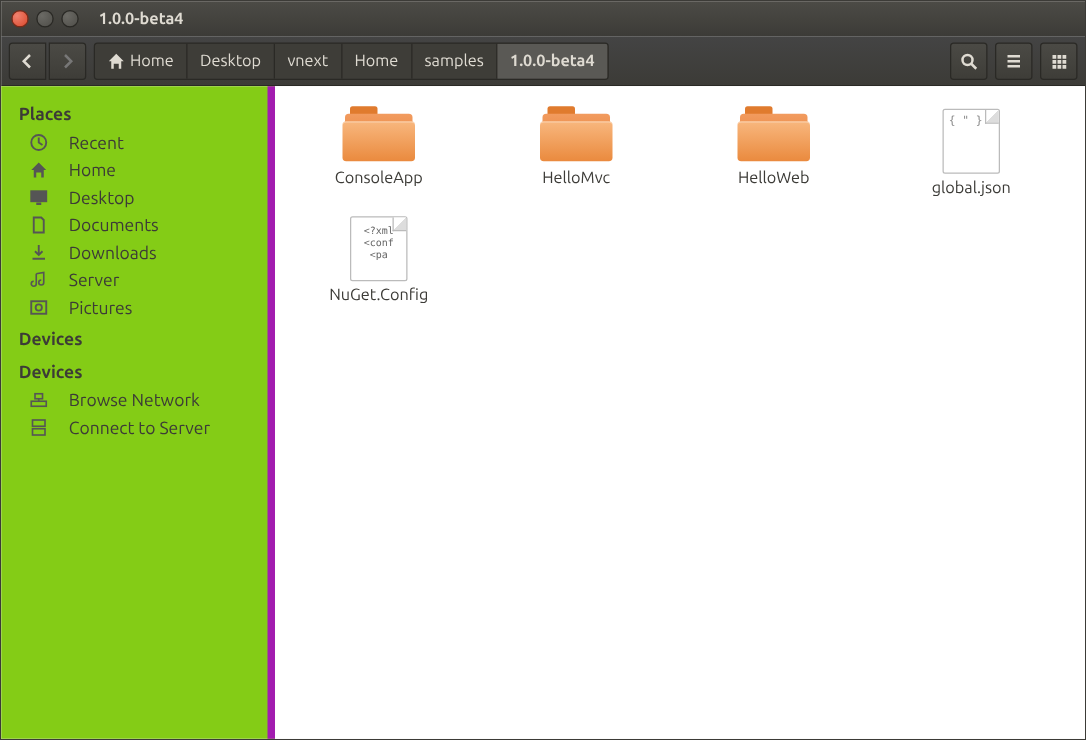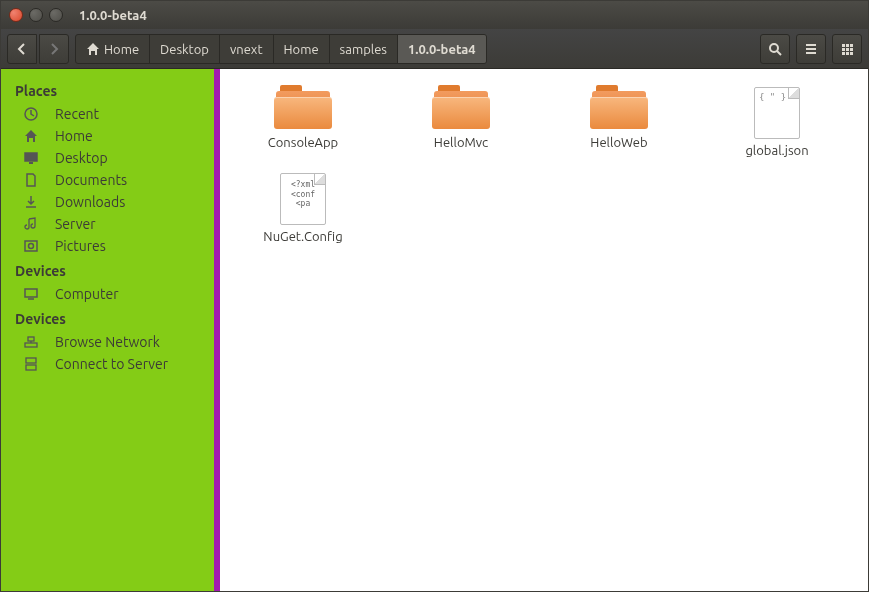--- a/index.html
+++ b/index.html
@@ -166,29 +166,20 @@
         <div class="side-item">
           <span class="ico">
             <svg width="16" height="16" viewBox="0 0 16 16">
               <rect x="2" y="3" width="12" height="10" stroke="#555" stroke-width="1.5" fill="none"></rect>
               <circle cx="8" cy="8" r="2.5" stroke="#555" stroke-width="1.5" fill="none"></circle>
             </svg>
           </span>
           <span>Pictures</span>
         </div>
         <div class="side-heading">Devices</div>
-        <div class="side-item">
-          <span class="ico">
-            <svg width="16" height="16" viewBox="0 0 16 16">
-              <rect x="2" y="3" width="12" height="8" stroke="#555" stroke-width="1.5" fill="none"></rect>
-              <path d="M5 13 h6" stroke="#555" stroke-width="1.5"></path>
-            </svg>
-          </span>
-          <span>Computer</span>
-        </div>
         <div class="side-heading">Devices</div>
         <div class="side-item">
           <span class="ico">
             <svg width="16" height="16" viewBox="0 0 16 16">
               <rect x="2" y="9" width="12" height="4" stroke="#555" stroke-width="1.3" fill="none"></rect>
               <rect x="5" y="3" width="6" height="4" stroke="#555" stroke-width="1.3" fill="none"></rect>
               <path d="M8 7 v2" stroke="#555" stroke-width="1.3"></path>
             </svg>
           </span>
           <span>Browse Network</span>

